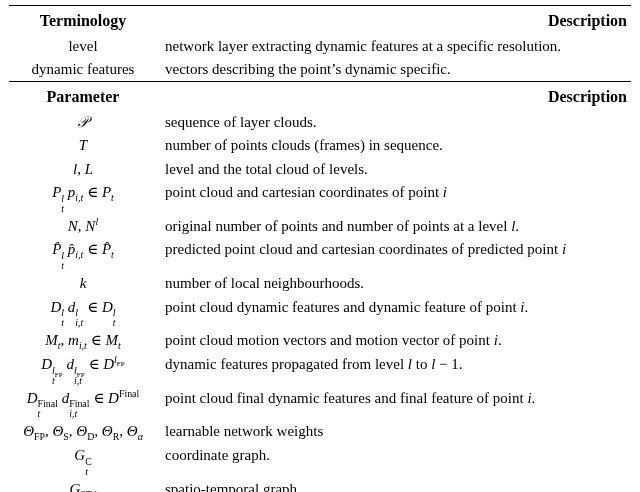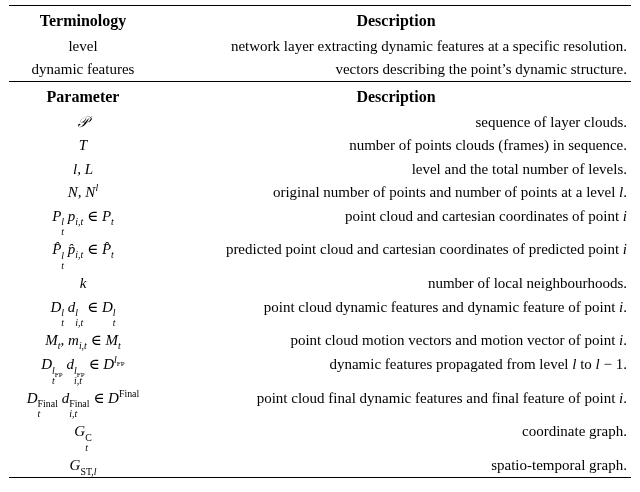--- a/index.html
+++ b/index.html
@@ -21,22 +21,22 @@
   #parameter-table  { border-top: 1.5px solid #000; border-bottom: 1.5px solid #000; }
 
   th, td {
     font-size: 15px;
     line-height: 1.5;
     padding: 0.5px 4px;
     vertical-align: top;
   }
   th { font-size: 16px; padding-top: 3px; padding-bottom: 1px; }
   .c1 { text-align: center; }
-  .c2 { text-align: right; padding-left: 8px; }
-  th.c2 { text-align: center; margin-top: 20px; }
+  .c2 { text-align: left; padding-left: 8px; }
+  th.c2 { text-align: right; margin-top: 20px; }
 
   .param { font-style: italic; }
   .rm { font-style: normal; }
 
   sup, sub { font-size: 66%; line-height: 0; }
   sup sub { font-size: 72%; }
 
   
   .ss {
     display: inline-flex;
@@ -64,21 +64,21 @@
         <th class="c2">Description</th>
       </tr>
     </thead>
     <tbody id="terminology-body">
         <tr>
           <td class="c1 term">level</td>
           <td class="c2">network layer extracting dynamic features at a specific resolution.</td>
         </tr>
         <tr>
           <td class="c1 term">dynamic features</td>
-          <td class="c2">vectors describing the point’s dynamic structure.</td>
+          <td class="c2">vectors describing the point’s dynamic specific.</td>
         </tr>
       </tbody>
   </table>
 
   <table id="parameter-table">
     <colgroup>
         <col class="c1col">
         <col>
       </colgroup>
     <thead>
@@ -91,32 +91,32 @@
         <tr>
           <td class="c1 param">𝒫</td>
           <td class="c2">sequence of layer clouds.</td>
         </tr>
         <tr>
           <td class="c1 param">T</td>
           <td class="c2">number of points clouds (frames) in sequence.</td>
         </tr>
         <tr>
           <td class="c1 param">l, L</td>
-          <td class="c2">level and the total number of levels.</td>
-        </tr>
-        <tr>
-          <td class="c1 param">N, N<sup>l</sup></td>
-          <td class="c2">original number of points and number of points at a level <i>l</i>.</td>
+          <td class="c2">level and the total cloud of levels.</td>
         </tr>
         <tr>
           <td class="c1 param">P<span class="ss">
               <span>l</span>
               <span>t</span>
             </span> p<sub>i,t</sub> ∈ P<sub>t</sub></td>
           <td class="c2">point cloud and cartesian coordinates of point <i>i</i></td>
+        </tr>
+        <tr>
+          <td class="c1 param">N, N<sup>l</sup></td>
+          <td class="c2">original number of points and number of points at a level <i>l</i>.</td>
         </tr>
         <tr>
           <td class="c1 param">P̂<span class="ss">
               <span>l</span>
               <span>t</span>
             </span> p̂<sub>i,t</sub> ∈ P̂<sub>t</sub></td>
           <td class="c2">predicted point cloud and cartesian coordinates of predicted point <i>i</i></td>
         </tr>
         <tr>
           <td class="c1 param">k</td>
@@ -153,20 +153,24 @@
           <td class="c1 param">D<span class="ss">
               <span class="rm">Final</span>
               <span>t</span>
             </span> d<span class="ss">
               <span class="rm">Final</span>
               <span>i,t</span>
             </span> ∈ D<sup class="rm">Final</sup></td>
           <td class="c2">point cloud final dynamic features and final feature of point <i>i</i>.</td>
         </tr>
         <tr>
+          <td class="c1 param">Θ<sub class="rm">FP</sub>, Θ<sub class="rm">S</sub>, Θ<sub class="rm">D</sub>, Θ<sub class="rm">R</sub>, Θ<sub>α</sub></td>
+          <td class="c2">learnable network weights</td>
+        </tr>
+        <tr>
           <td class="c1 param">G<span class="ss">
               <span class="rm">C</span>
               <span>t</span>
             </span></td>
           <td class="c2">coordinate graph.</td>
         </tr>
         <tr>
           <td class="c1 param">G<span class="ss">
               <span><span class="rm">ST,</span>l</span>
             </span></td>

